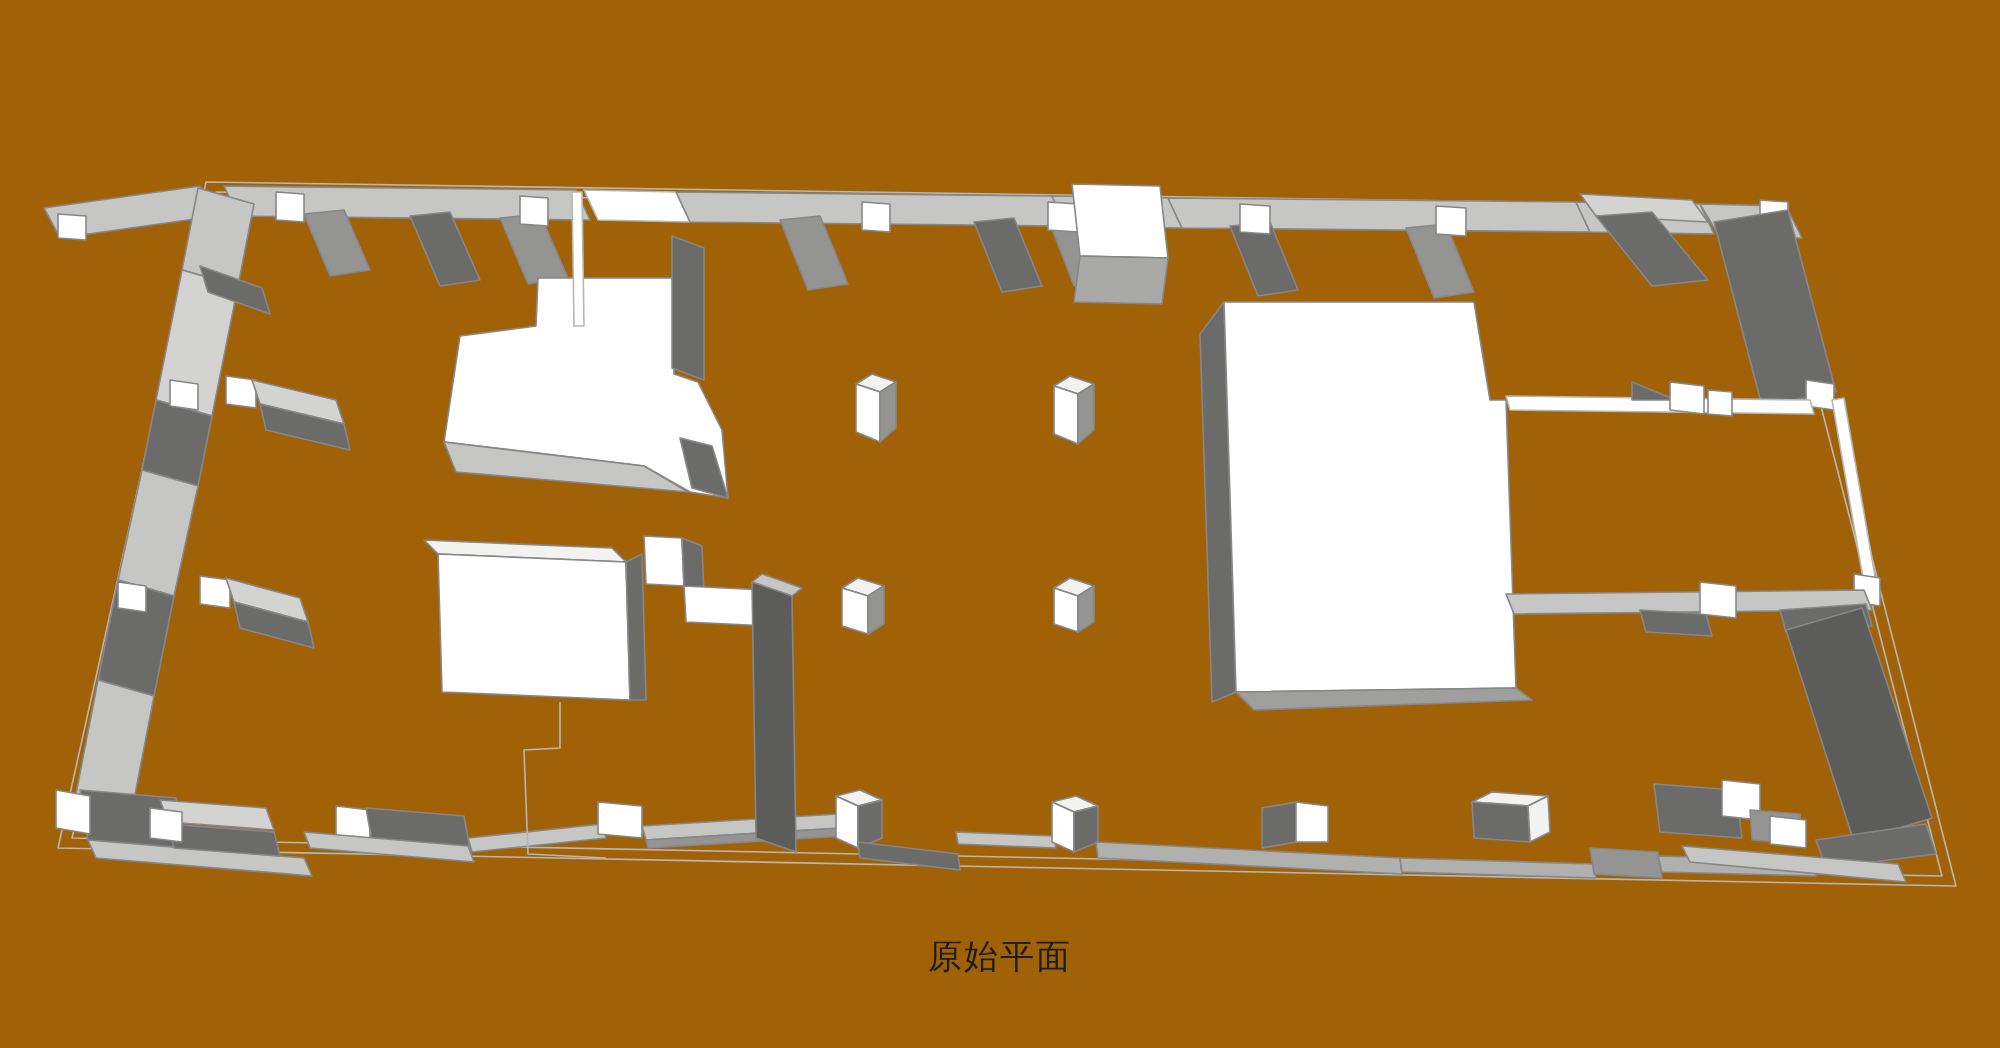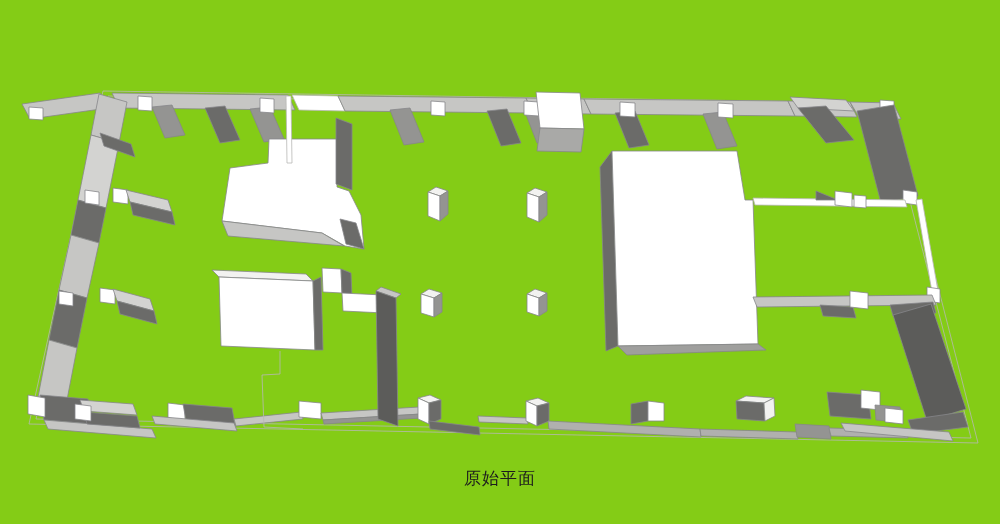--- a/index.html
+++ b/index.html
@@ -1,16 +1,16 @@
 <!DOCTYPE html>
 <html><head>
 <meta charset="utf-8">
 <style>
   html,body{margin:0;padding:0;background:#ffffff;}
-  .stage{position:relative;width:1000px;height:524px;background:#84cc16;overflow:hidden;
+  .stage{position:relative;width:1000px;height:524px;background:#a16207;overflow:hidden;
          font-family:"Liberation Sans", sans-serif;}
   .drawing{position:absolute;left:0;top:0;}
   .caption{position:absolute;left:0;top:467px;width:1000px;text-align:center;
            font-size:17px;letter-spacing:1px;color:#1d1d1d;}
 </style>
 </head>
 <body>
 
 <figure class="stage" style="margin:0">
   <svg class="drawing" width="1000" height="524" viewBox="0 0 1000 524" xmlns="http://www.w3.org/2000/svg">

